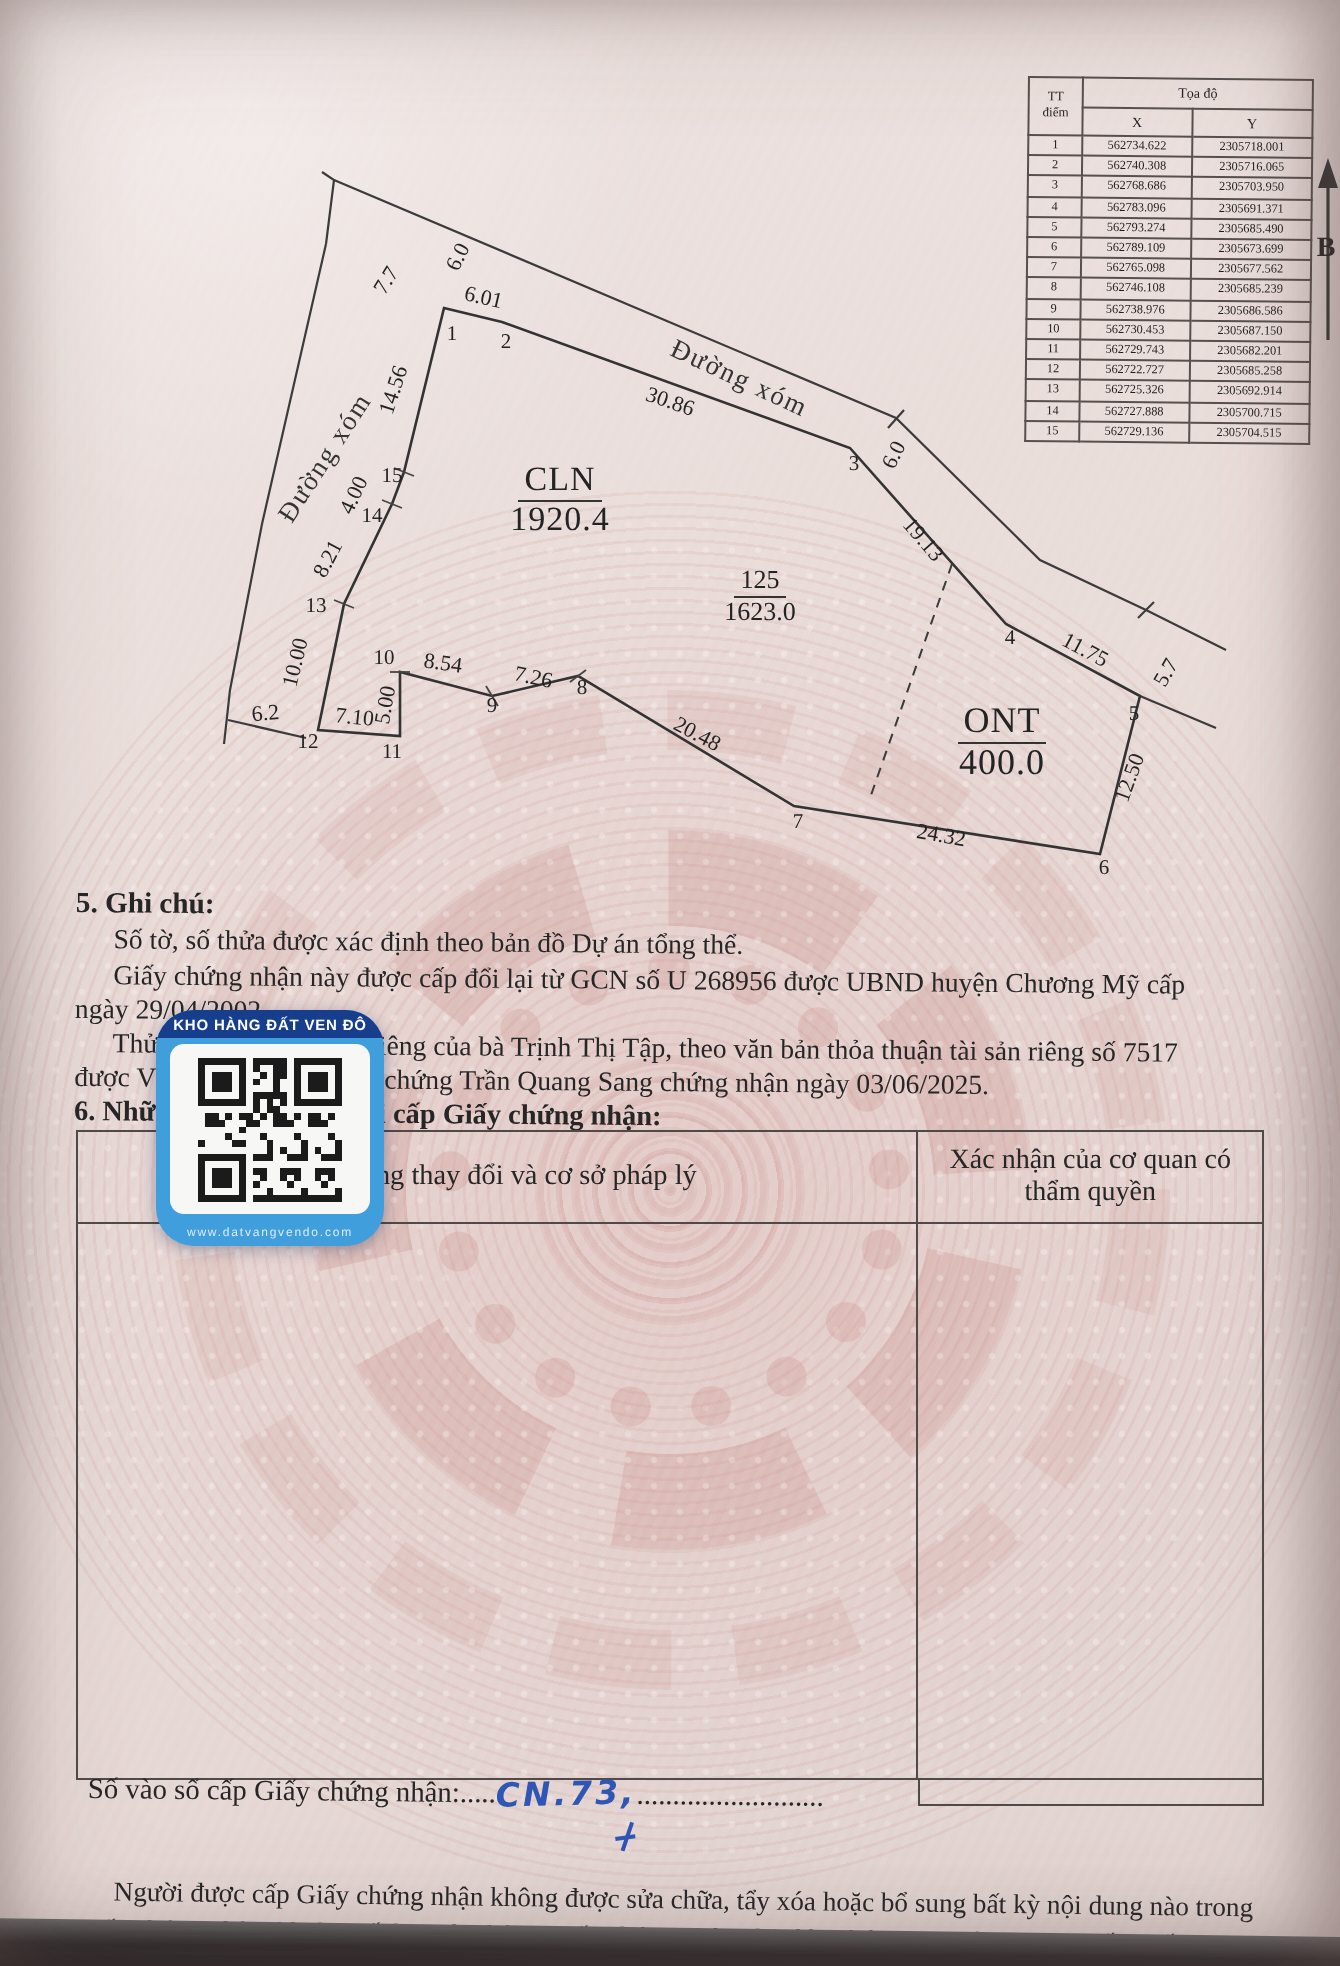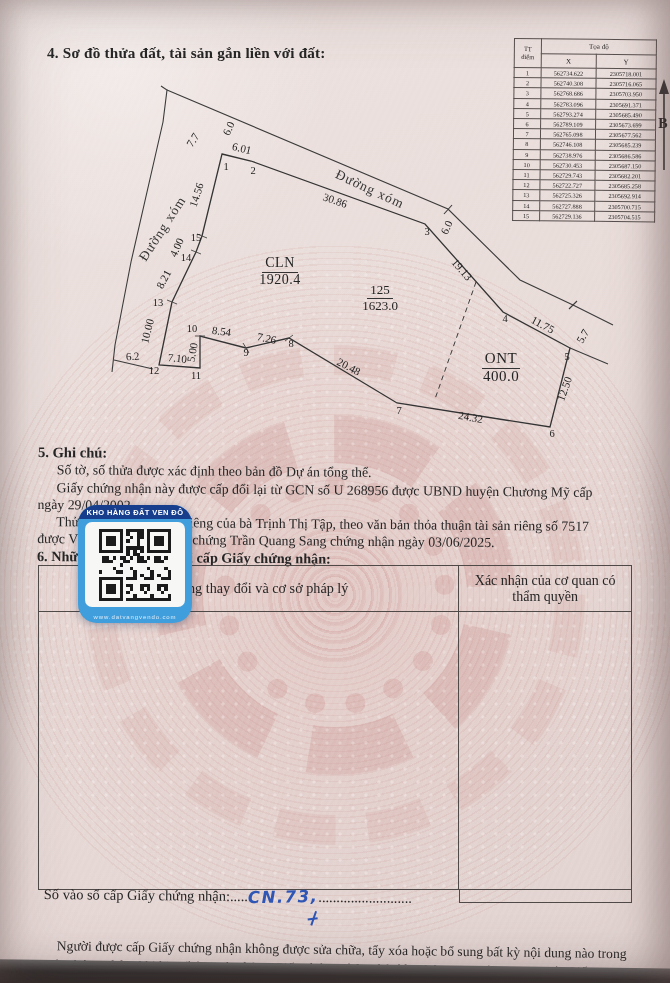--- a/index.html
+++ b/index.html
@@ -78,23 +78,23 @@
   
   #dg{position:absolute;inset:0;pointer-events:none;}
   #dg text{text-anchor:middle;fill:#232323;}
   #dg text.m{font:11px "Liberation Serif",serif;}
   #dg text.road{font:13.5px "Liberation Serif",serif;letter-spacing:1px;fill:#343434;}
   #dg text.pt{font:10.5px "Liberation Serif",serif;}
   #dg text.north{font:bold 14px "Liberation Serif",serif;}
   .frac{position:absolute;text-align:center;color:#232323;}
   .frac .top{display:inline-block;border-bottom:1.2px solid #333;padding:0 3px 1px 3px;}
   .frac div{line-height:1.05;}
-  .frac-cln{left:248px;top:256px;width:64px;font-size:14px;letter-spacing:.5px;}
+  .frac-cln{left:248px;top:231px;width:64px;font-size:17px;letter-spacing:.5px;}
   .frac-plot{left:341px;top:283px;width:78px;font-size:13px;}
-  .frac-ont{left:469px;top:351px;width:64px;font-size:15px;letter-spacing:.5px;}
+  .frac-ont{left:469px;top:351px;width:64px;font-size:18px;letter-spacing:.5px;}
 
   
   .qr-card{position:absolute;left:78px;top:505px;width:114px;height:118px;background:#3f9edb;border-radius:19px;
     box-shadow:0 2px 8px rgba(20,40,80,.35);z-index:30;overflow:hidden;}
   .qr-banner{height:14px;background:#173e8c;color:#ffffff;font:bold 7.5px "Liberation Sans",sans-serif;
     display:flex;align-items:center;justify-content:center;letter-spacing:.4px;}
   .qr-white{position:absolute;left:7px;top:17px;width:100px;height:85px;background:#f7f8f6;border-radius:7px;
     display:flex;align-items:center;justify-content:center;}
   .qr-url{position:absolute;bottom:3px;left:0;right:0;text-align:center;font:6px "Liberation Sans",sans-serif;
     color:#ddebfa;letter-spacing:.9px;}
@@ -110,21 +110,20 @@
   <div class="wash"></div>
   <div class="ring-fine"></div>
   <div class="ring-dash-big"></div>
   <div class="ring-dash"></div>
   <div class="ring-dot"></div>
   <div class="ring-center"></div>
   <div class="speckle"></div>
   <div class="texture"></div>
   <div class="highlight"></div>
 
-  <div class="sec4-title t">4. Sơ đồ thửa đất, tài sản gắn liền với đất:</div>
 
   <svg id="dg" width="670" height="983" viewBox="0 0 670 983">
     <g stroke="#3b3b3b" stroke-width="1.1" fill="none">
       <path d="M161,86 L167,90 L163,122"></path>
       <path d="M167,90 L448,209 L520,280 L573,305 L613,325"></path>
       <path d="M163,122 L131,262 L115,345 L112,372"></path>
       <path d="M114,360 L153,369"></path>
       <path d="M570,348 L608,364"></path>
       <path d="M444,214 L452,205"></path>
       <path d="M569,309 L577,301"></path>

